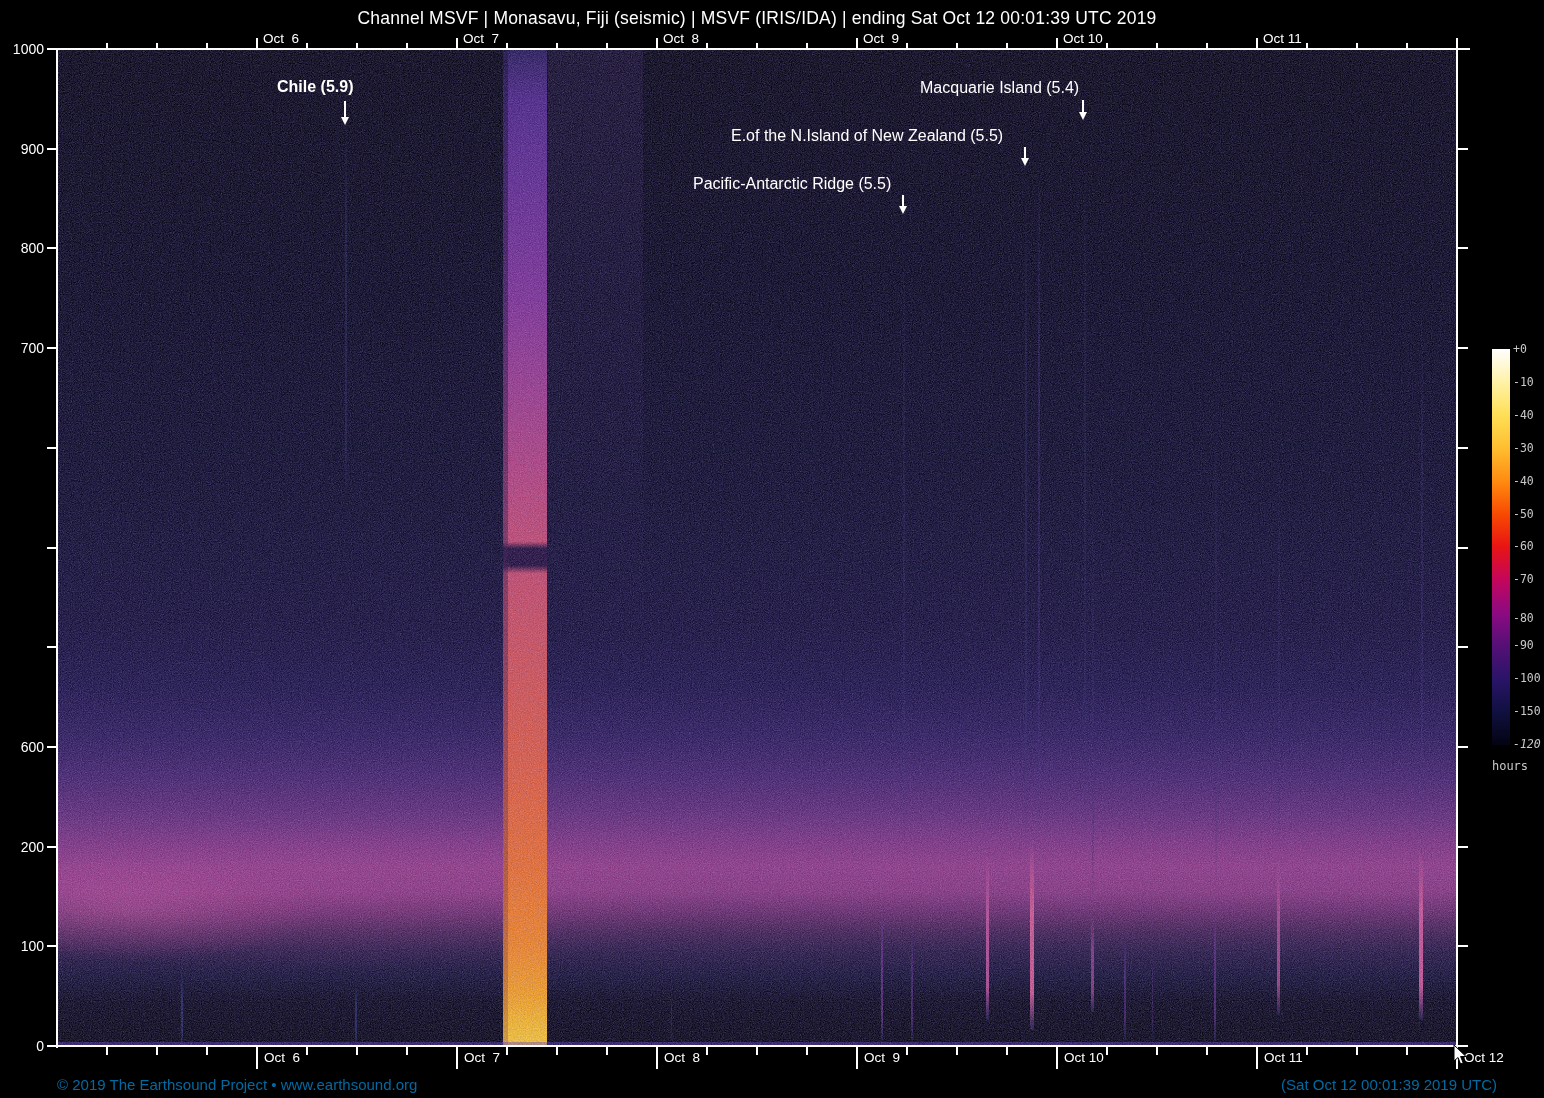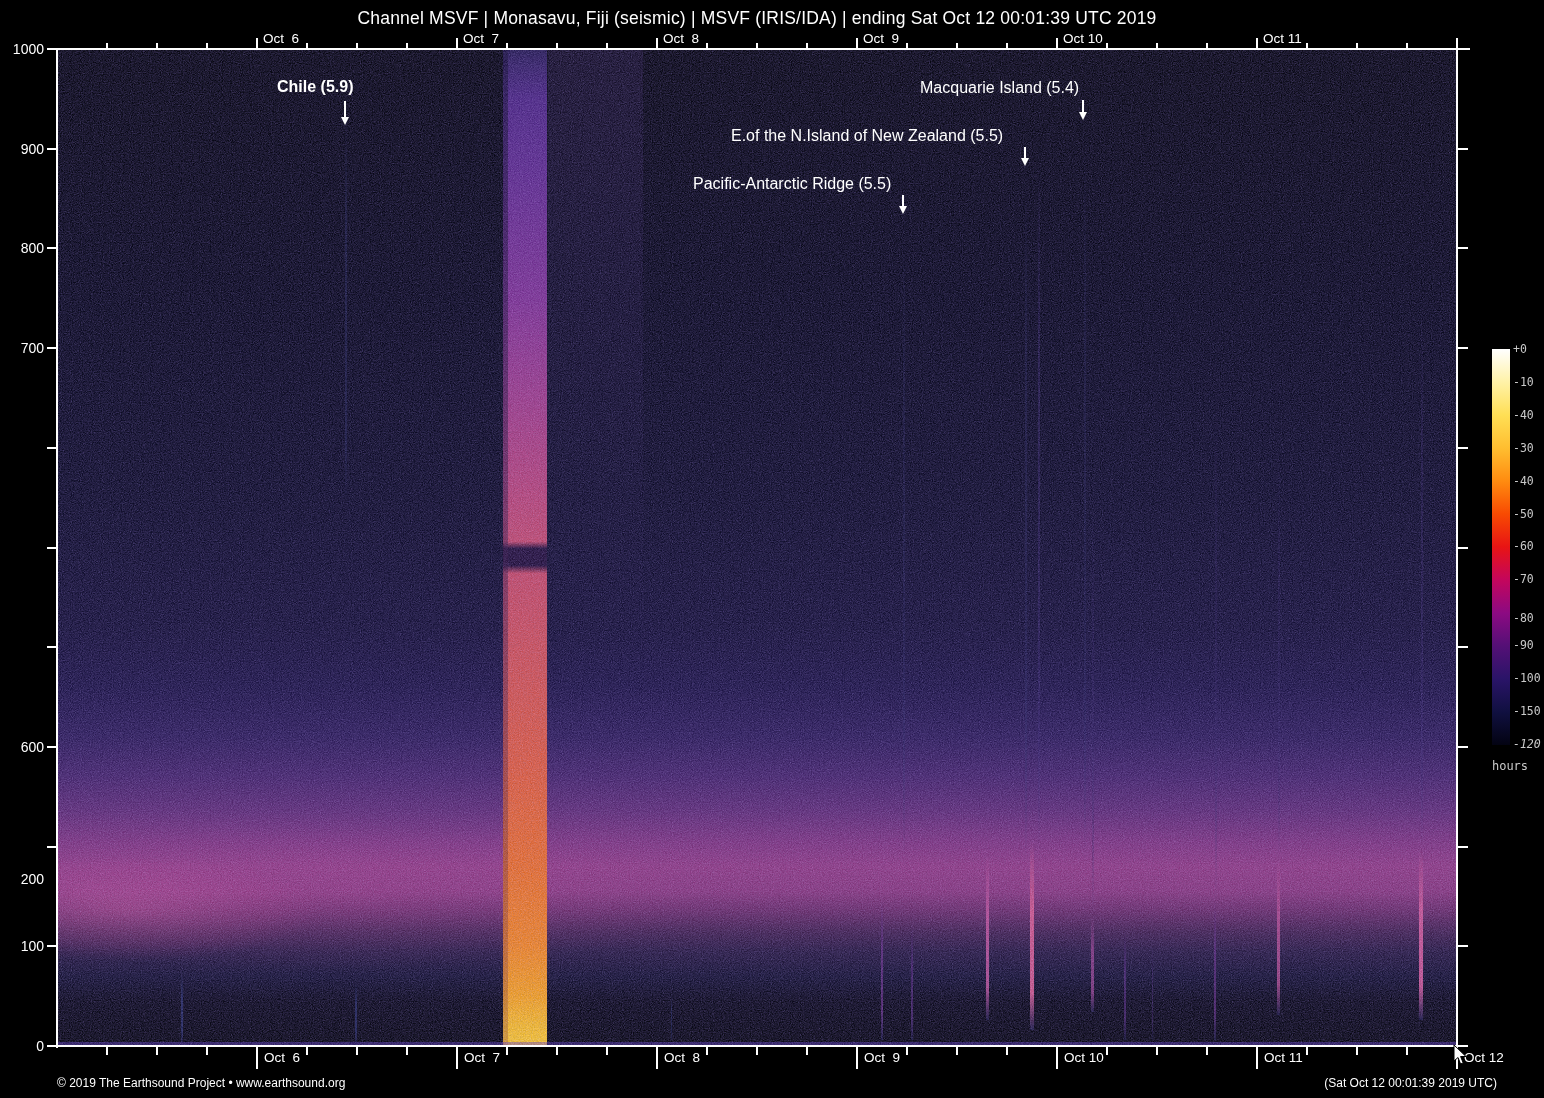--- a/index.html
+++ b/index.html
@@ -41,21 +41,21 @@
   #yaxis-title{left:2px;top:467px;width:30px;height:160px;font-size:17px;color:#fff;
      transform:rotate(-90deg);transform-origin:center;white-space:nowrap;text-align:center;line-height:30px;}
   
   .annot{font-size:16px;color:#fff;white-space:nowrap;}
   
   #cbar{left:1492px;top:349px;width:18px;height:396px;}
   .cbarlab{font-family:"DejaVu Sans Mono",monospace;font-size:11.5px;color:#c9c9c9;}
   #cbar-unit{left:1488px;top:759px;width:44px;text-align:center;
      font-family:"DejaVu Sans Mono",monospace;font-size:12px;color:#c9c9c9;}
   
-  .footer{font-size:12px;color:#ffffff;}
+  .footer{font-size:15px;color:#0369a1;}
   #footer-left{left:57px;top:1076px;}
   #footer-center{left:557px;top:1076px;}
   #footer-right{right:47px;top:1076px;text-align:right;}
 </style>
 </head>
 <body>
 
 <div id="page">
 
   <div id="title" class="abs">Channel MSVF | Monasavu, Fiji (seismic) | MSVF (IRIS/IDA) | ending Sat Oct 12 00:01:39 UTC 2019</div>
@@ -183,21 +183,21 @@
       <div class="ticklabel" style="position: absolute; left: 1264px; top: 1050px;">Oct 11</div>
       <div class="ticklabel" style="position: absolute; left: 1464px; top: 1050px;">Oct 12</div>
       <div style="position: absolute; left: 47px; top: 1045px; width: 10px; height: 2px; background: rgb(255, 255, 255);"></div>
       <div style="position: absolute; left: 1458px; top: 1045px; width: 10px; height: 2px; background: rgb(255, 255, 255);"></div>
       <div class="ylab" style="position: absolute; left: 0px; top: 1038px;">0</div>
       <div style="position: absolute; left: 47px; top: 945px; width: 10px; height: 2px; background: rgb(255, 255, 255);"></div>
       <div style="position: absolute; left: 1458px; top: 945px; width: 10px; height: 2px; background: rgb(255, 255, 255);"></div>
       <div class="ylab" style="position: absolute; left: 0px; top: 938px;">100</div>
       <div style="position: absolute; left: 47px; top: 846px; width: 10px; height: 2px; background: rgb(255, 255, 255);"></div>
       <div style="position: absolute; left: 1458px; top: 846px; width: 10px; height: 2px; background: rgb(255, 255, 255);"></div>
-      <div class="ylab" style="position: absolute; left: 0px; top: 839px; margin-top: 32px;">200</div>
+      <div class="ylab" style="position: absolute; left: 0px; top: 839px;">200</div>
       <div style="position: absolute; left: 47px; top: 746px; width: 10px; height: 2px; background: rgb(255, 255, 255);"></div>
       <div style="position: absolute; left: 1458px; top: 746px; width: 10px; height: 2px; background: rgb(255, 255, 255);"></div>
       <div class="ylab" style="position: absolute; left: 0px; top: 739px;">600</div>
       <div style="position: absolute; left: 47px; top: 646px; width: 10px; height: 2px; background: rgb(255, 255, 255);"></div>
       <div style="position: absolute; left: 1458px; top: 646px; width: 10px; height: 2px; background: rgb(255, 255, 255);"></div>
       <div style="position: absolute; left: 47px; top: 547px; width: 10px; height: 2px; background: rgb(255, 255, 255);"></div>
       <div style="position: absolute; left: 1458px; top: 547px; width: 10px; height: 2px; background: rgb(255, 255, 255);"></div>
       <div style="position: absolute; left: 47px; top: 447px; width: 10px; height: 2px; background: rgb(255, 255, 255);"></div>
       <div style="position: absolute; left: 1458px; top: 447px; width: 10px; height: 2px; background: rgb(255, 255, 255);"></div>
       <div style="position: absolute; left: 47px; top: 347px; width: 10px; height: 2px; background: rgb(255, 255, 255);"></div>

